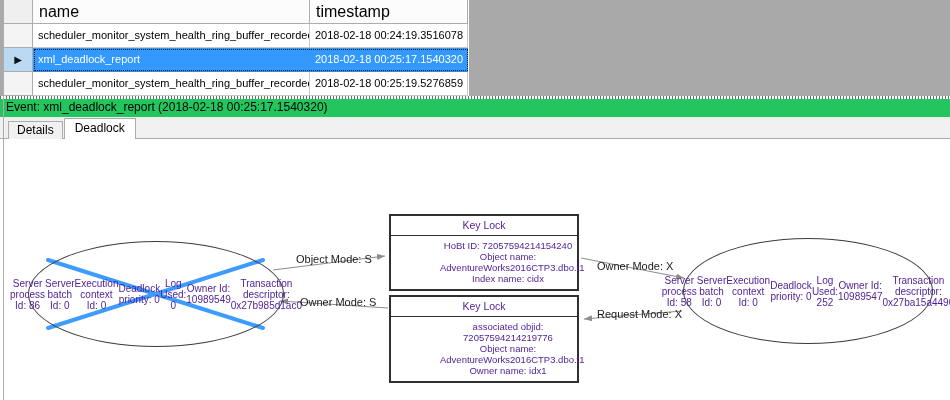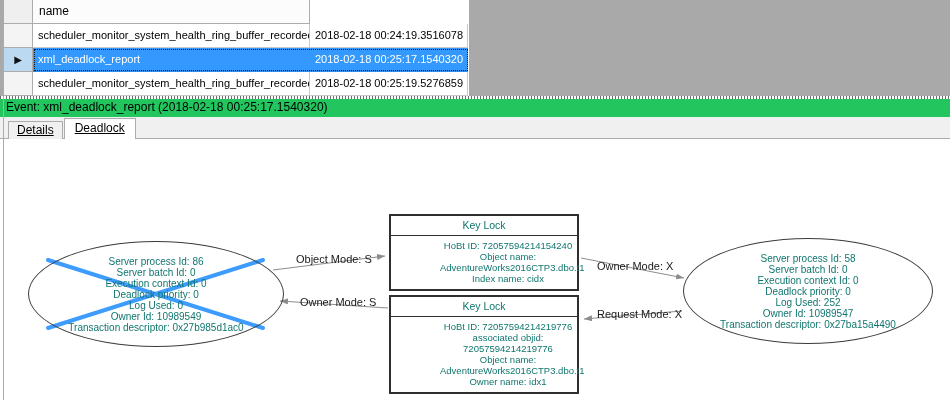--- a/index.html
+++ b/index.html
@@ -19,21 +19,21 @@
   .grid-area { position: relative; height: 96px; width: 950px; background: #A9A9A9; }
   .grid { position: absolute; left: 4px; top: 0; width: 465px; background: #fff; }
   .grid-row, .grid-header-row { display: flex; height: 24px; }
   .rowhdr {
     width: 29px; flex: 0 0 29px; background: #F4F4F4;
     border-right: 1px solid #ACACAC; border-bottom: 1px solid #ACACAC;
     display: flex; align-items: center; justify-content: center;
   }
   .grid-header-row .rowhdr { background: #EFEFEF; }
   .hcell {
-    background: #FCFCFC; font-size: 12px; line-height: 23px; padding-left: 6px;
+    background: #FCFCFC; font-size: 16px; line-height: 23px; padding-left: 6px;
     border-right: 1px solid #ACACAC; border-bottom: 1px solid #ACACAC;
     white-space: nowrap; overflow: hidden;
   }
   .cells { display: flex; flex: 1; }
   .cell {
     font-size: 11px; line-height: 23px; padding-left: 5px;
     border-right: 1px solid #C8C8C8; border-bottom: 1px solid #C8C8C8;
     white-space: nowrap; overflow: hidden; background: #fff;
   }
   .col-name  { width: 277px; flex: 0 0 277px; }
@@ -50,38 +50,38 @@
   }
 
   
   .event-bar { height: 18px; width: 950px; background: #22c55e; font-size: 12px; line-height: 17px; padding-left: 6px; }
 
   
   .tabstrip { height: 22px; width: 950px; background: #F0F0F0; position: relative; }
   .tabstrip::after { content: ""; position: absolute; left: 0; right: 0; bottom: 0; height: 1px; background: #ACACAC; }
   .tab {
     display: inline-block; font-size: 12px; cursor: default; position: relative;
-    border: 1px solid #ACACAC; border-bottom: none; text-decoration: underline;
+    border: 1px solid #ACACAC; border-bottom: none;
   }
   .tab.inactive {
     margin: 4px 0 0 8px; height: 18px; line-height: 16px; padding: 0 8px;
     background: #F0F0F0; vertical-align: top; z-index: 1;
   }
   .tab.active {
     margin: 1px 5px 0 1px; height: 21px; line-height: 19px; padding: 0 10px;
     background: #FFFFFF; vertical-align: top; z-index: 3;
   }
 
   
   .graph { position: relative; height: 238px; width: 950px; background: #fff; }
   .edges-svg { position: absolute; left: 0; top: 0; z-index: 1; }
-  .node { position: absolute; z-index: 2; color: #0f766e; text-align: center; }
+  .node { position: absolute; z-index: 2; color: #4c1d95; text-align: center; }
   .ellipse {
     border: 1px solid #3c3c3c; border-radius: 50%;
-    display: flex; flex-direction: column; justify-content: center; align-items: center;
+    display: flex; justify-content: center; align-items: center;
     font-size: 10px; line-height: 11px; background: transparent;
   }
   .ellipse-left  { left: 28px;  top: 102px; width: 256px; height: 106px; }
   .ellipse-right { left: 683px; top: 99px;  width: 250px; height: 106px; }
   .lockbox { border: 2px solid #2f2f2f; background: #fff; width: 190px; }
   .lockbox-top    { left: 389px; top: 75px; }
   .lockbox-bottom { left: 389px; top: 156px; }
   .lock-title { border-bottom: 1px solid #2f2f2f; font-size: 10.5px; line-height: 12px; padding: 3px 0 4px; }
   .lock-body  { padding: 4px 1px 5px; font-size: 9.5px; line-height: 11px; margin-left: 48px; }
   .edge-label { position: absolute; z-index: 2; font-size: 11px; line-height: 12px; white-space: nowrap; color: #1a1a1a; }
@@ -96,20 +96,21 @@
 <body>
 
 <div>
 
 
   <div class="grid-area">
     <div class="grid">
       <div class="grid-header-row">
         <div class="rowhdr"></div>
         <div class="hcell col-name">name</div>
+        <div class="hcell col-ts">timestamp</div>
       </div>
 
       <div class="grid-row">
         <div class="rowhdr"></div>
         <div class="cells">
           <div class="cell col-name">scheduler_monitor_system_health_ring_buffer_recorded</div>
           <div class="cell col-ts">2018-02-18 00:24:19.3516078</div>
         </div>
       </div>
 
@@ -188,21 +189,20 @@
       <div class="lock-body">
         <div>HoBt ID: 72057594214154240</div>
         <div>Object name: AdventureWorks2016CTP3.dbo.t1</div>
         <div>Index name: cidx</div>
       </div>
     </div>
 
     <div class="node lockbox lockbox-bottom">
       <div class="lock-title">Key Lock</div>
       <div class="lock-body">
-        <div>HoBt ID: 72057594214219776</div>
         <div>associated objid: 72057594214219776</div>
         <div>Object name: AdventureWorks2016CTP3.dbo.t1</div>
         <div>Owner name: idx1</div>
       </div>
     </div>
 
     <div class="edge-label lbl-req-s">Object Mode: S</div>
     <div class="edge-label lbl-own-s">Owner Mode: S</div>
     <div class="edge-label lbl-own-x">Owner Mode: X</div>
     <div class="edge-label lbl-req-x">Request Mode: X</div>

